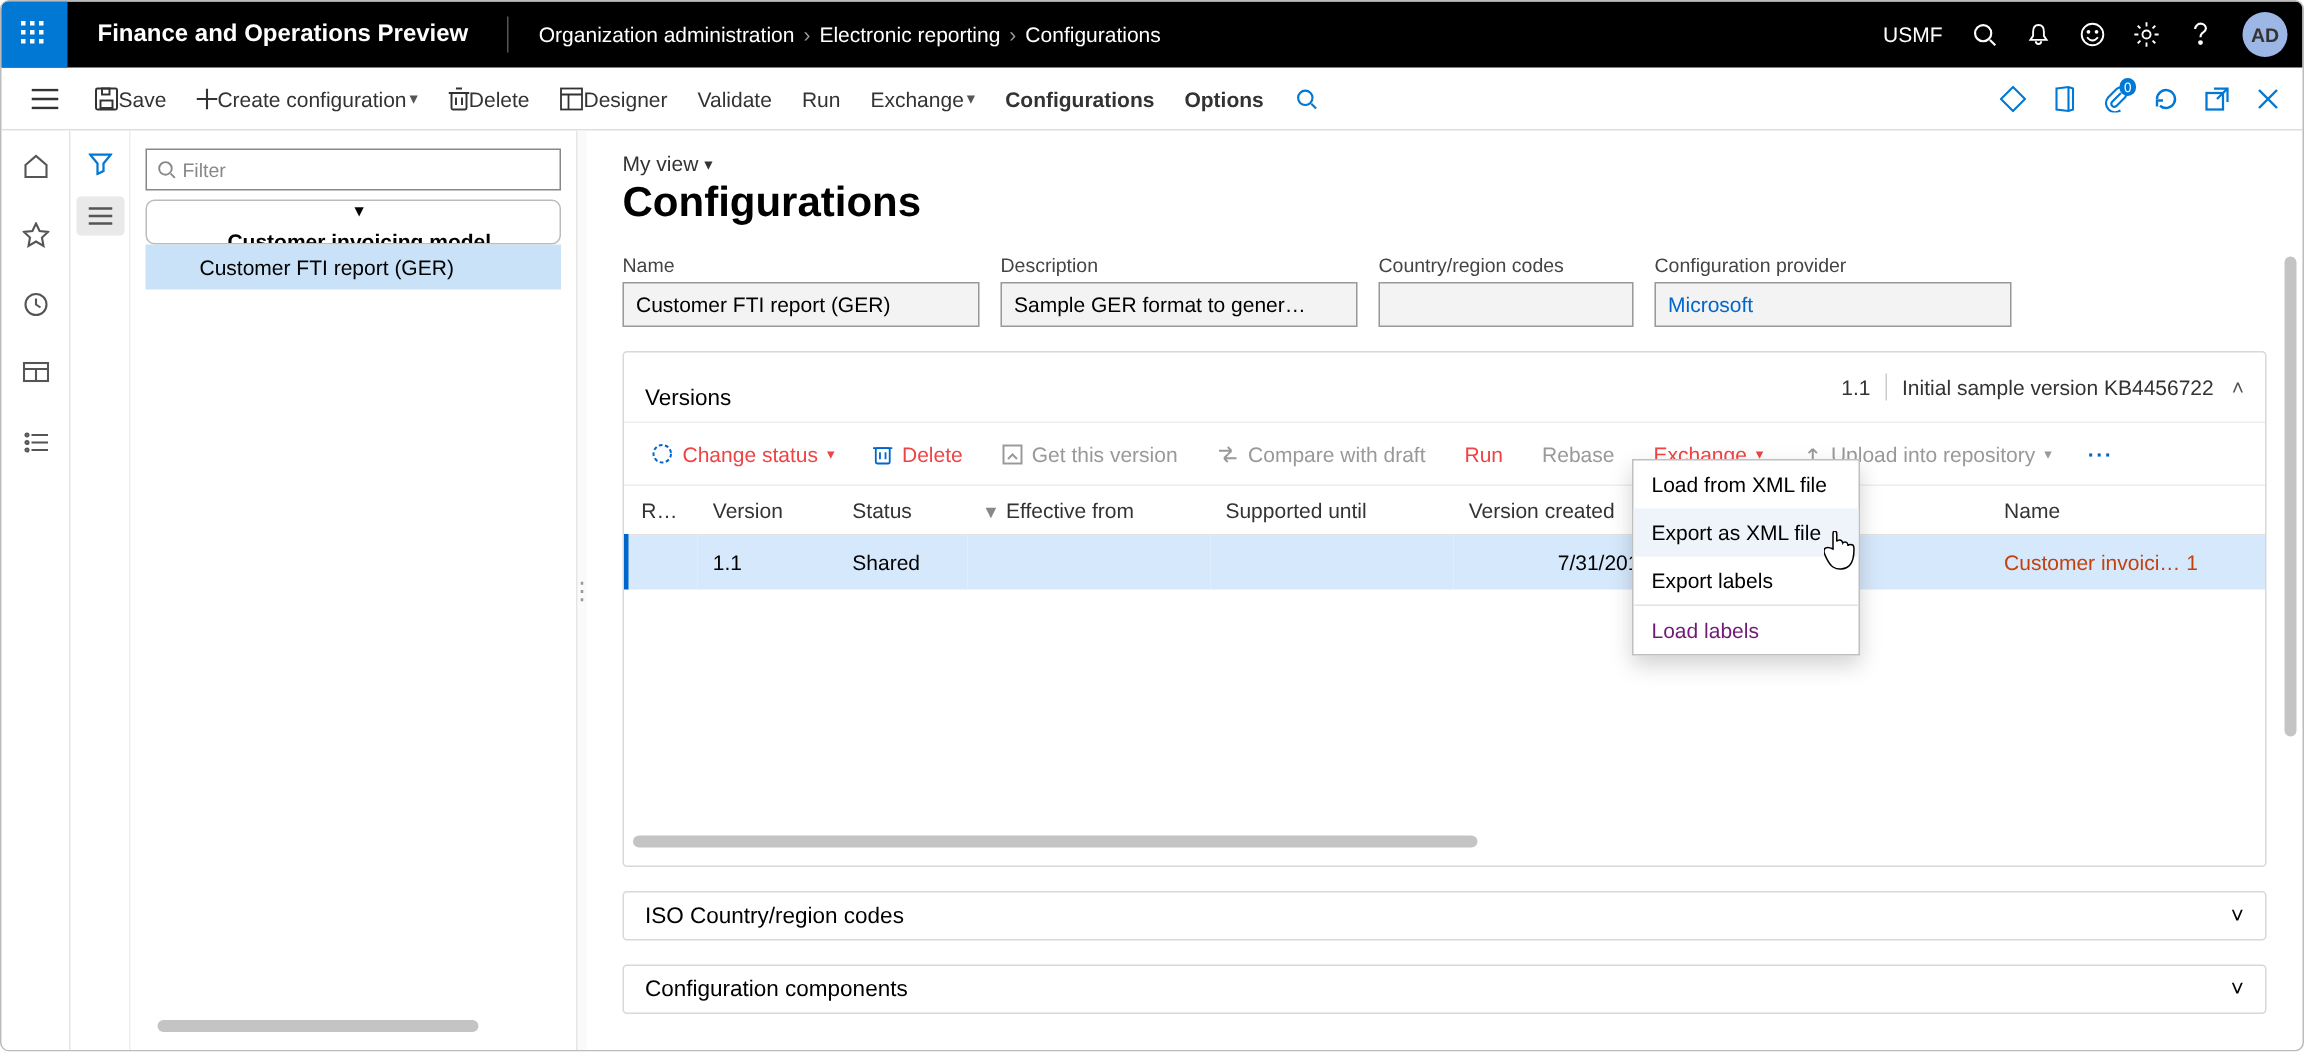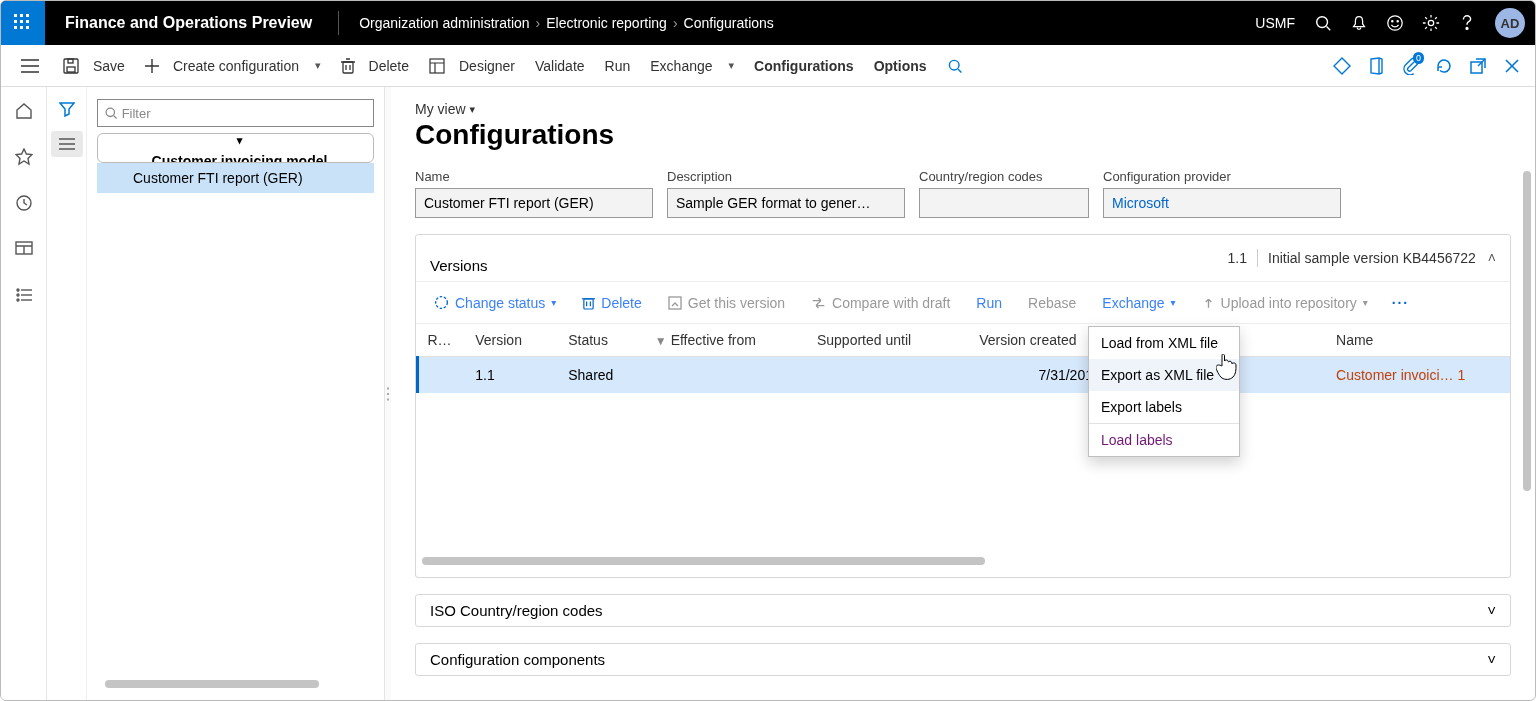--- a/index.html
+++ b/index.html
@@ -15,21 +15,21 @@
   .breadcrumbs span { color:#fff; }
   .breadcrumbs .sep { color:#999; }
   .titlebar .spacer { flex:1; }
   .titlebar .entity { padding:0 10px; font-size:14px; }
   .titlebar .ticon { width:36px; height:44px; display:flex; align-items:center; justify-content:center; cursor:pointer; }
   .avatar { width:30px; height:30px; border-radius:50%; background:#9cb7e6; color:#333; display:flex; align-items:center; justify-content:center; font-size:13px; font-weight:600; margin:0 10px; }
 
   
   .actionbar { height:42px; border-bottom:1px solid #ddd; display:flex; align-items:center; padding:0 6px; font-size:14px; color:#333; }
   .actionbar .left-slot { width:46px; display:flex; align-items:center; justify-content:center; }
-  .abtn { display:flex; align-items:center; gap:14px; padding:0 10px; height:42px; cursor:pointer; }
+  .abtn { display:flex; align-items:center; gap:0; padding:0 10px; height:42px; cursor:pointer; }
   .abtn.bold { font-weight:600; }
   .abtn .chev { font-size:11px; color:#555; margin-left:2px; }
   .actionbar .spacer { flex:1; }
   .rico { width:34px; height:34px; display:flex; align-items:center; justify-content:center; cursor:pointer; color:#0078d4; position:relative; }
   .rico.badge::after { content:"0"; position:absolute; top:3px; right:3px; background:#0078d4; color:#fff; font-size:9px; border-radius:7px; padding:0 3px; line-height:12px; }
 
   
   .body { flex:1; display:flex; overflow:hidden; }
   .leftrail { width:46px; background:#fff; border-right:1px solid #e5e5e5; display:flex; flex-direction:column; align-items:center; padding-top:10px; gap:18px; }
   .railicon { width:28px; height:28px; display:flex; align-items:center; justify-content:center; color:#555; cursor:pointer; }
@@ -62,27 +62,27 @@
   .panel { border:1px solid #d8d8d8; border-radius:3px; margin:16px 24px 0 24px; }
   .panel-head { height:46px; display:flex; align-items:center; padding:0 14px; font-size:15px; gap:12px; }
   .panel-head .title { font-weight:400;margin-top:15px; }
   .panel-head .spacer { flex:1; }
   .panel-head .meta { color:#333; font-size:14px; display:flex; align-items:center; gap:10px; }
   .panel-head .meta .vsep { width:1px; height:18px; background:#ccc; }
   .panel-head .chev-up { font-size:14px; color:#555; cursor:pointer; }
 
   .toolbar { height:42px; border-top:1px solid #eee; display:flex; align-items:center; padding:0 10px; gap:10px; font-size:14px; position:relative; }
   .tbtn { display:flex; align-items:center; gap:6px; padding:4px 8px; cursor:pointer; color:#333; border-radius:3px; }
-  .tbtn.link { color:#3b82f6; }
+  .tbtn.link { color:#ef4444; }
   .tbtn.disabled { color:#999; cursor:default; }
   .tbtn .chev { font-size:10px; }
   .tbtn.more { padding:4px 6px; color:#0066cc; font-weight:700; letter-spacing:1px;}
 
   
-  .dropdown { position:absolute; top:44px; left:672px; width:152px; background:#fff; border:1px solid #bfbfbf; box-shadow:0 6px 14px rgba(0,0,0,.18); z-index:50; font-size:14px; }
+  .dropdown { position:absolute; top:24px; left:672px; width:152px; background:#fff; border:1px solid #bfbfbf; box-shadow:0 6px 14px rgba(0,0,0,.18); z-index:50; font-size:14px; }
   .dropdown .di { padding:8px 12px; cursor:pointer; }
   .dropdown .di:hover, .dropdown .di.hover { background:#eef4fa; }
   .dropdown .di.sep-top { border-top:1px solid #e2e2e2; }
   .dropdown .di.disabled { color:#701a75; cursor:default; }
   .cursor { position:absolute; top:72px; left:800px; font-size:20px; pointer-events:none; z-index:60; }
 
   
   .gridwrap { border-top:1px solid #eee; }
   .grid { width:100%; font-size:14px; border-collapse:collapse; }
   .grid th { text-align:left; font-weight:400; padding:8px 10px; color:#333; border-bottom:1px solid #e0e0e0; background:#fff; }

